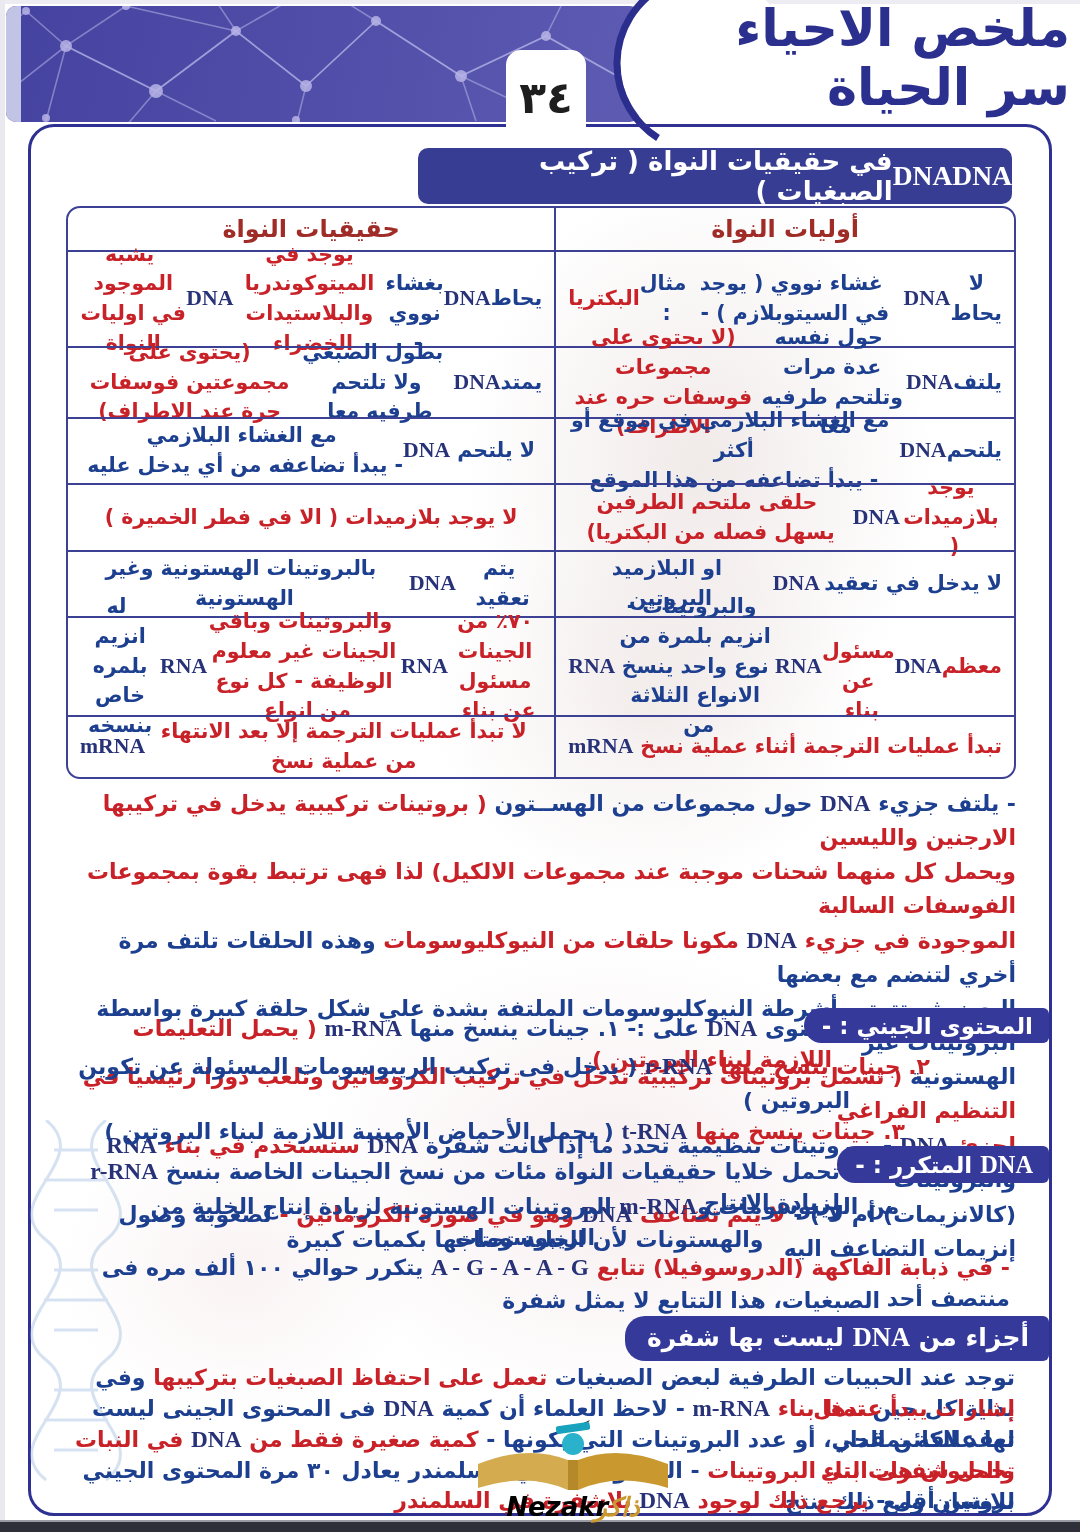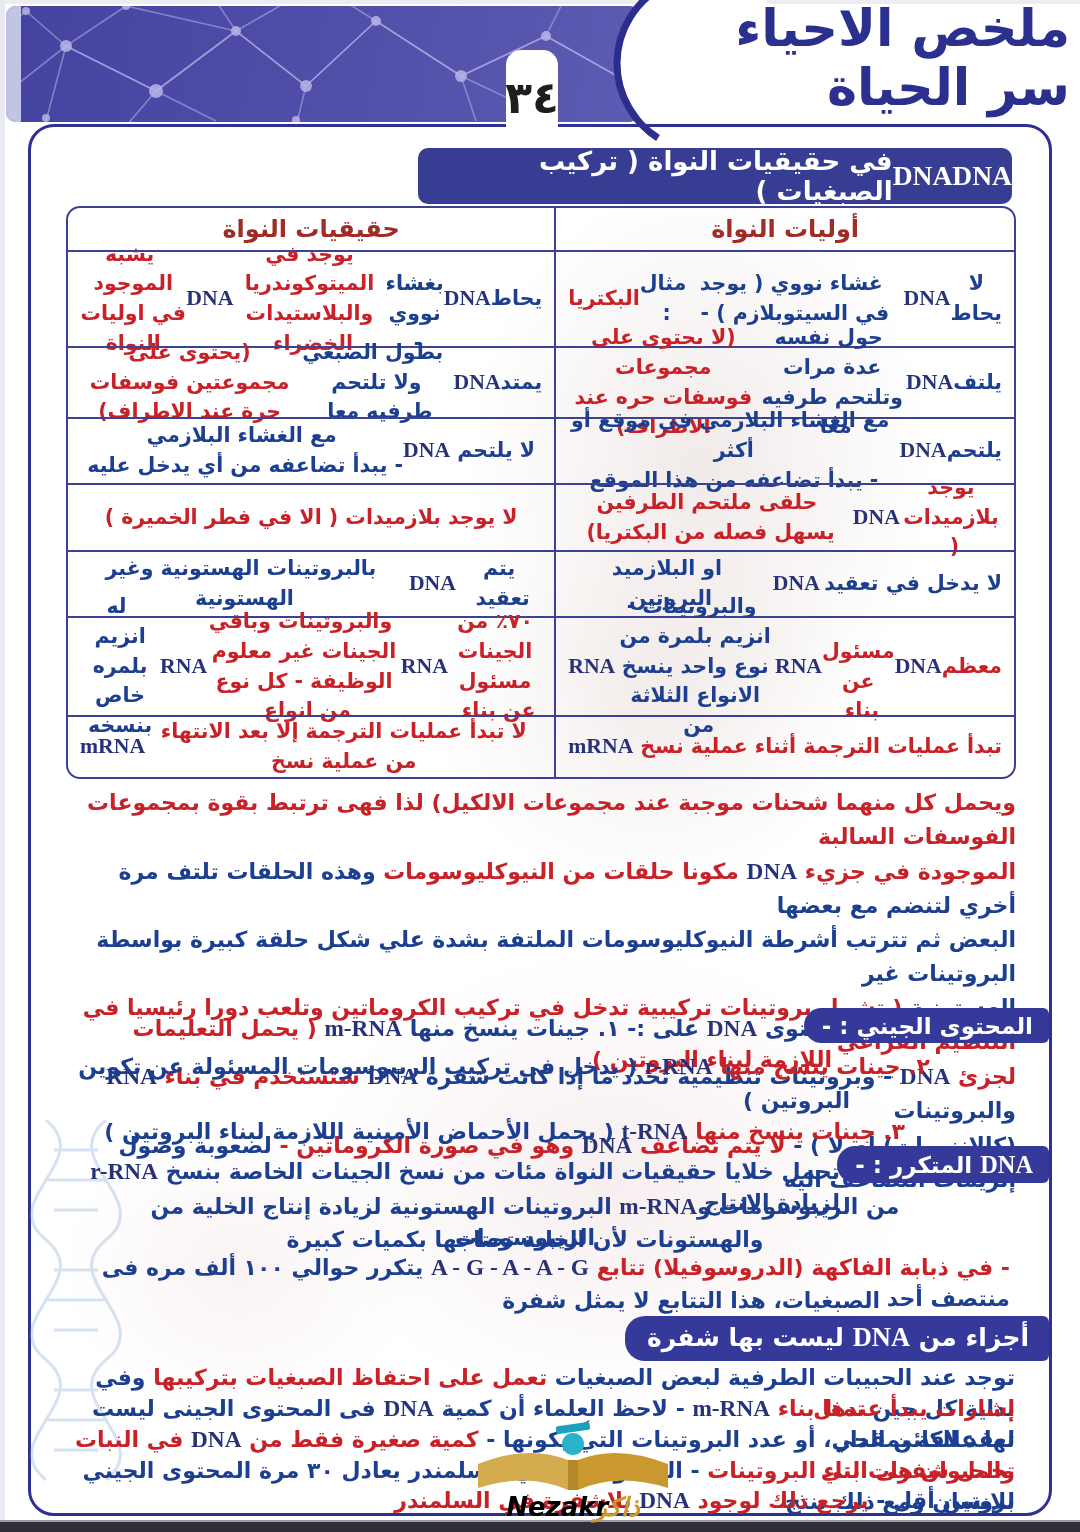--- a/index.html
+++ b/index.html
@@ -10,21 +10,21 @@
   .edge-left{position:absolute;left:0;top:0;width:5px;height:100%;background:#e9e9ef;}
   .bottom-bar{position:absolute;left:0;bottom:0;width:100%;height:10px;background:#2e2f39;border-top:2px solid #9a9aa5;}
   
   .banner{position:absolute;left:6px;top:6px;width:634px;height:116px;border-radius:10px;
           background:linear-gradient(100deg,#4543a0 0%,#514fa9 55%,#5d5bb2 100%);overflow:hidden;}
   .banner-fold{position:absolute;left:6px;top:6px;width:15px;height:116px;background:#c2c4e6;
                border-radius:10px 0 0 10px;}
   .swoosh{position:absolute;left:598px;top:-22px;width:190px;height:176px;}
   .brand{position:absolute;left:690px;right:10px;top:22px;height:72px;display:flex;align-items:center;justify-content:center;
          font-size:51px;font-weight:800;color:#2b2f8e;letter-spacing:-1px;}
-  .page-num{position:absolute;left:506px;top:50px;width:52px;height:95px;background:#ffffff;border-radius:15px;
+  .page-num{position:absolute;left:506px;top:50px;width:80px;height:95px;background:#ffffff;border-radius:15px;
             display:flex;align-items:center;justify-content:center;font-size:44px;color:#1e1e1e;z-index:3;}
   
   .frame{position:absolute;left:28px;top:124px;width:1018px;height:1386px;border:3px solid #2e3192;border-radius:26px;}
   .ghost{position:absolute;inset:0;pointer-events:none;background:
      radial-gradient(ellipse 340px 430px at 700px 470px, rgba(206,186,181,.30), transparent 68%),
      radial-gradient(ellipse 310px 260px at 650px 710px, rgba(212,192,187,.26), transparent 70%),
      radial-gradient(ellipse 430px 330px at 610px 1180px, rgba(228,197,202,.30), transparent 70%),
      radial-gradient(ellipse 250px 210px at 240px 1270px, rgba(232,203,207,.24), transparent 72%);}
   .dna-doodle{position:absolute;left:6px;top:1120px;opacity:.4;}
   
@@ -137,20 +137,21 @@
     <div class="cell c1"><span class="run-b">لا يدخل في تعقيد </span><span class="run-n">DNA</span><span class="run-b"> او البلازميد البروتين</span></div>
     <div class="cell"><span class="run-b">يتم تعقيد </span><span class="run-n">DNA</span><span class="run-b"> بالبروتينات الهستونية وغير الهستونية</span></div>
     <div class="cell c1"><span class="run-r">معظم </span><span class="run-n">DNA</span><span class="run-r"> مسئول عن بناء </span><span class="run-n">RNA</span><span class="run-b"> والبروتينات - انزيم بلمرة من نوع واحد ينسخ الانواع الثلاثة من </span><span class="run-n">RNA</span></div>
     <div class="cell"><span class="run-r">٧٠٪ من الجينات مسئول عن بناء </span><span class="run-n">RNA</span><span class="run-r"> والبروتينات وباقي الجينات غير معلوم الوظيفة - كل نوع من انواع </span><span class="run-n">RNA</span><span class="run-b"> له انزيم بلمره خاص بنسخه</span></div>
     <div class="cell c1"><span class="run-r">تبدأ عمليات الترجمة أثناء عملية نسخ </span><span class="run-n">mRNA</span></div>
     <div class="cell"><span class="run-r">لا تبدأ عمليات الترجمة إلا بعد الانتهاء من عملية نسخ
 </span><span class="run-n">mRNA</span></div>
   </div>
 
   <div class="histone">
+    <div><span class="run-b">- يلتف جزيء </span><span class="run-n">DNA</span><span class="run-b"> حول مجموعات من الهســتون </span><span class="run-r">( بروتينات تركيبية يدخل في تركيبها الارجنين والليسين</span></div>
     <div><span class="run-r">ويحمل كل منهما شحنات موجبة عند مجموعات الالكيل) لذا فهى ترتبط بقوة بمجموعات الفوسفات السالبة</span></div>
     <div><span class="run-r">الموجودة في جزيء </span><span class="run-n">DNA</span><span class="run-r"> مكونا حلقات من النيوكليوسومات </span><span class="run-b">وهذه الحلقات تلتف مرة أخري لتنضم مع بعضها</span></div>
     <div><span class="run-b">البعض ثم تترتب أشرطة النيوكليوسومات الملتفة بشدة علي شكل حلقة كبيرة بواسطة البروتينات غير</span></div>
     <div><span class="run-b">الهستونية </span><span class="run-r">( تشمل بروتينات تركيبية تدخل في تركيب الكروماتين وتلعب دورا رئيسيا في التنظيم الفراغي</span></div>
     <div><span class="run-r">لجزئ </span><span class="run-n">DNA</span><span class="run-b"> - وبروتينات تنظيمية تحدد ما إذا كانت شفرة </span><span class="run-n">DNA</span><span class="run-r"> ستستخدم في بناء </span><span class="run-n">RNA</span><span class="run-b"> والبروتينات</span></div>
     <div><span class="run-b">(كالانزيمات) أم لا ) - </span><span class="run-r">لا يتم تضاعف </span><span class="run-n">DNA</span><span class="run-r"> وهو في صورة الكروماتين - </span><span class="run-b">لصعوبة وصول إنزيمات التضاعف اليه</span></div>
   </div>
 
   <div class="sec-label" style="top:1008px;">المحتوى الجيني : -</div>
   <div class="tline" style="top:1013px;right:248px;left:66px;"><span class="run-b">يحتوى </span><span class="run-n">DNA</span><span class="run-b"> على :- ١. جينات ينسخ منها </span><span class="run-n">m-RNA</span><span class="run-r"> ( يحمل التعليمات اللازمة لبناء البروتين )</span></div>

